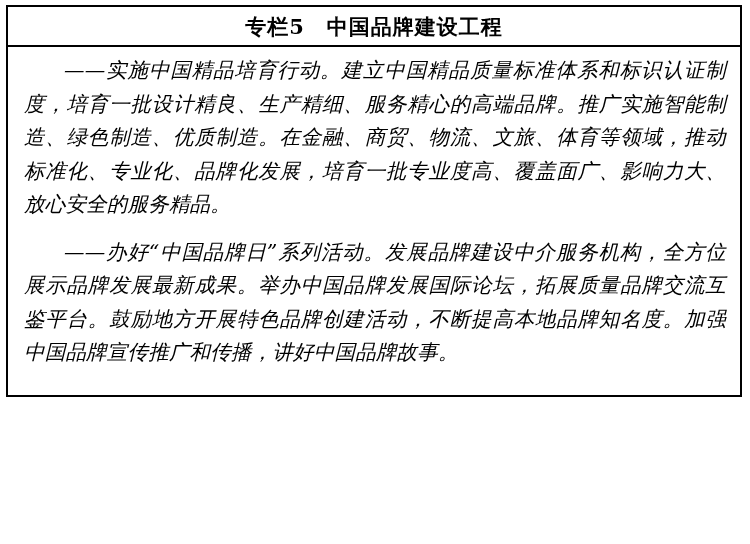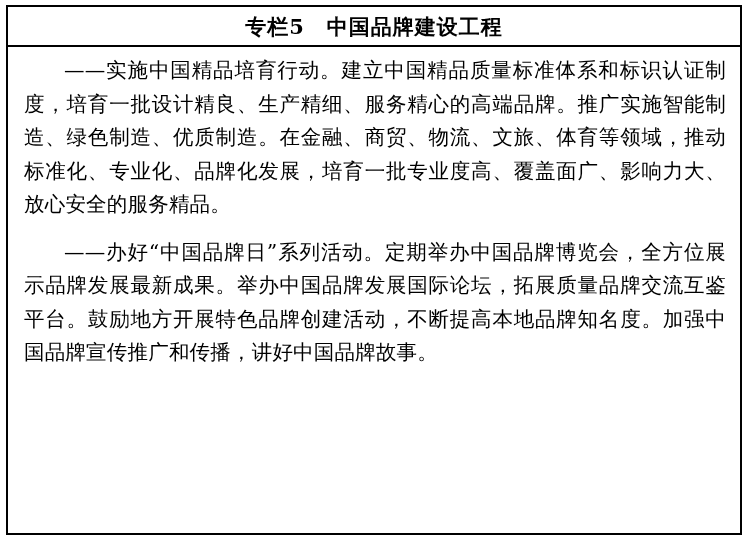--- a/index.html
+++ b/index.html
@@ -12,21 +12,21 @@
     height: 544px;
     font-family: "DejaVu Serif", "Liberation Serif", serif;
     color: #000000;
     overflow: hidden;
   }
   .doc-box {
     position: absolute;
     left: 6px;
     top: 5px;
     width: 736px;
-    height: 530px;
+    height: 392px;
     border: 2px solid #000000;
     box-sizing: border-box;
     background: #ffffff;
   }
   .box-title {
     text-align: center;
     font-size: 21px;
     font-weight: bold;
     letter-spacing: 1px;
     padding-top: 7px;
@@ -36,20 +36,21 @@
   .title-gap {
     display: inline-block;
     width: 22px;
   }
   .title-rule {
     border-top: 2px solid #000000;
     margin: 0;
   }
   .body-area {
     padding: 7px 14px 0 16px;
+    font-style: italic;
   }
   .para {
     font-size: 20.5px;
     line-height: 33.5px;
     text-align: justify;
     text-justify: inter-ideograph;
     margin: 0 0 2px 0;
     letter-spacing: 0.2px;
   }
   .para .indent {
@@ -68,16 +69,16 @@
   <div class="box-title">
     <span>专栏5</span><span class="title-gap"></span><span>中国品牌建设工程</span>
   </div>
 
   <div class="title-rule"></div>
 
   <div class="body-area">
     <p class="para"><span class="indent"></span><span>——实施中国精品培育行动。建立中国精品质量标准体系和标识认证制度，培育一批设计精良、生产精细、服务精心的高端品牌。推广实施智能制造、绿色制造、优质制造。在金融、商贸、物流、文旅、体育等领域，推动标准化、专业化、品牌化发展，培育一批专业度高、覆盖面广、影响力大、放心安全的服务精品。</span></p>
     <div class="spacer"></div>
     <div class="spacer"></div>
-    <p class="para"><span class="indent"></span><span>——办好“中国品牌日”系列活动。定期举办中国品牌博览会，全方位展示品牌发展最新成果。举办中国品牌发展国际论坛，拓展质量品牌交流互鉴平台。鼓励地方开展特色品牌创建活动，不断提高本地品牌知名度。加强中国品牌宣传推广和传播，讲好中国品牌故事。</span></p>
+    <p class="para"><span class="indent"></span><span>——办好“中国品牌日”系列活动。发展品牌建设中介服务机构，全方位展示品牌发展最新成果。举办中国品牌发展国际论坛，拓展质量品牌交流互鉴平台。鼓励地方开展特色品牌创建活动，不断提高本地品牌知名度。加强中国品牌宣传推广和传播，讲好中国品牌故事。</span></p>
   </div>
 
 </div>
 
 </body></html>

